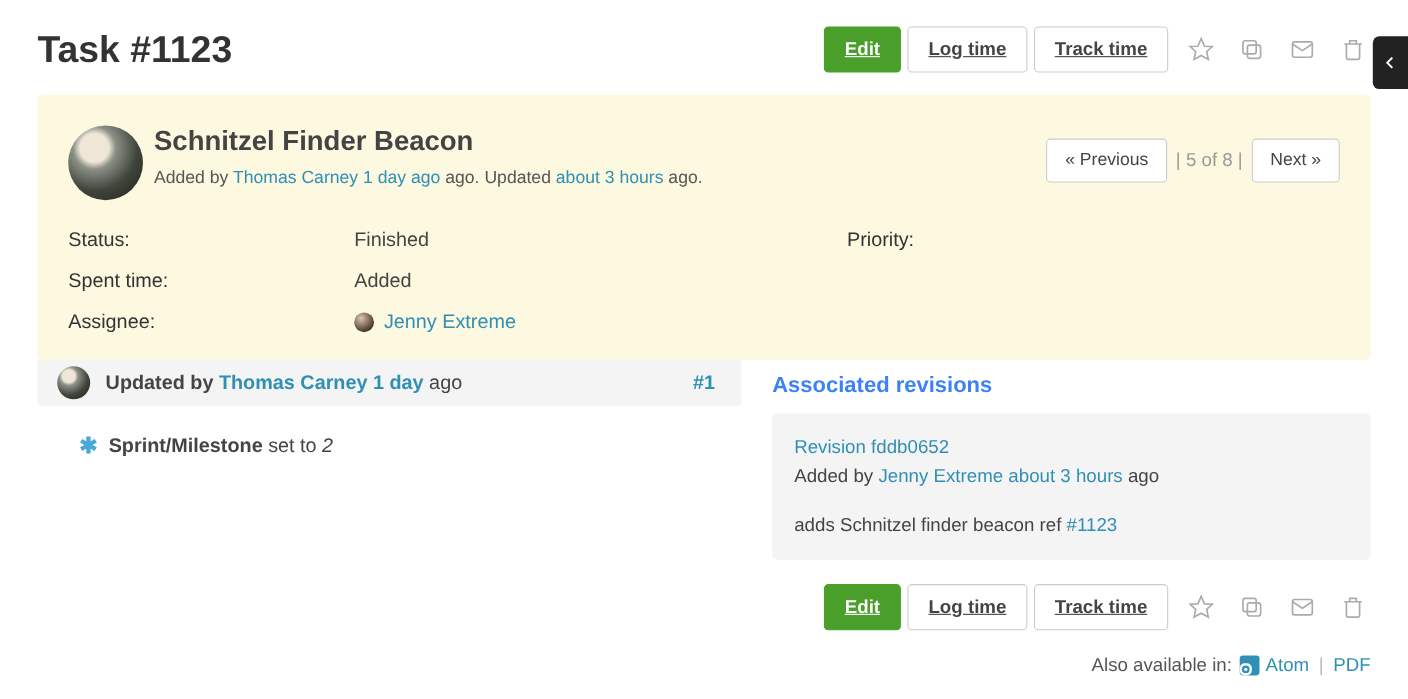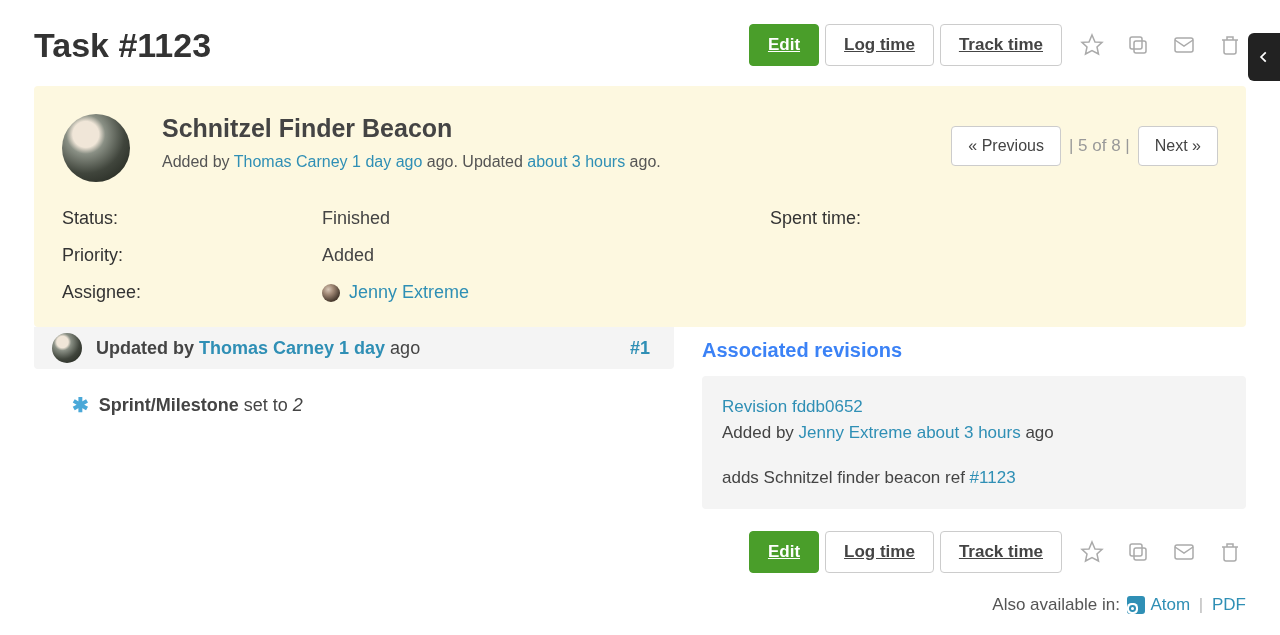--- a/index.html
+++ b/index.html
@@ -81,21 +81,21 @@
     .issue-card {
       margin: 0 34px;
       background: #fdf8e0;
       border-radius: 4px;
       padding: 28px 28px 24px 28px;
       position: relative;
     }
     .issue-head {
       display: flex;
       align-items: flex-start;
-      gap: 32px;
+      gap: 10px;
     }
     .avatar {
       width: 68px;
       height: 68px;
       border-radius: 50%;
       flex-shrink: 0;
       background: radial-gradient(circle at 35% 30%, #f0e6d8 0%, #f0e6d8 20%, #8a9085 30%, #40453c 60%, #1c1f18 100%);
       position: relative;
       overflow: hidden;
     }
@@ -319,23 +319,23 @@
 
   <div class="pager">
     <button class="pager-btn">« Previous</button>
     <span>| 5 of 8 |</span>
     <button class="pager-btn">Next »</button>
   </div>
 
   <div class="attrs">
     <div class="attr-label">Status:</div>
     <div>Finished</div>
+    <div class="attr-label">Priority:</div>
+
     <div class="attr-label">Spent time:</div>
-
-    <div class="attr-label">Priority:</div>
     <div>Added</div>
     <div></div>
 
     <div class="attr-label">Assignee:</div>
     <div>
       <span class="avatar-xs"></span>
       <span class="link">Jenny Extreme</span>
     </div>
     <div></div>
   </div>

